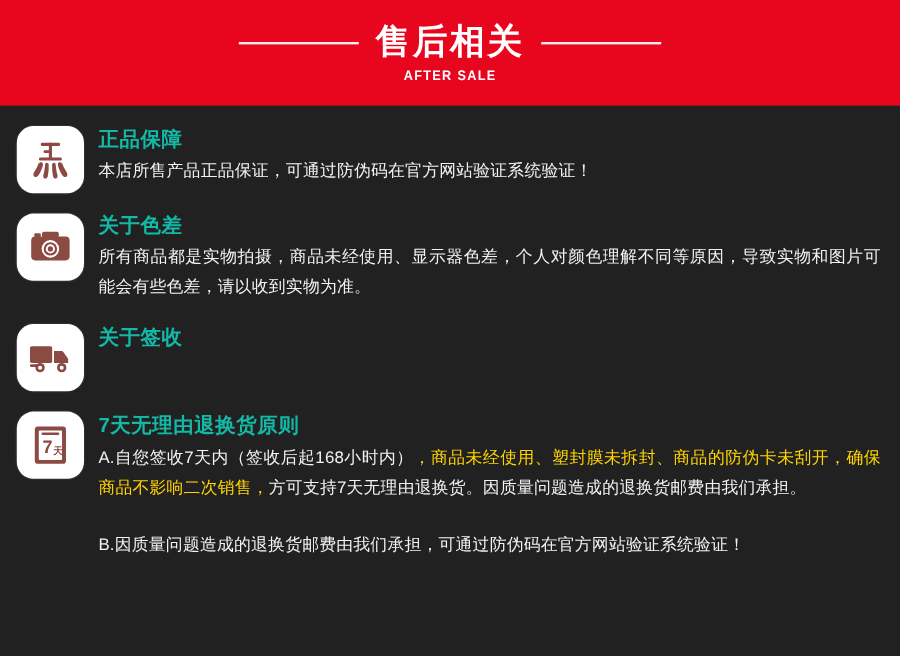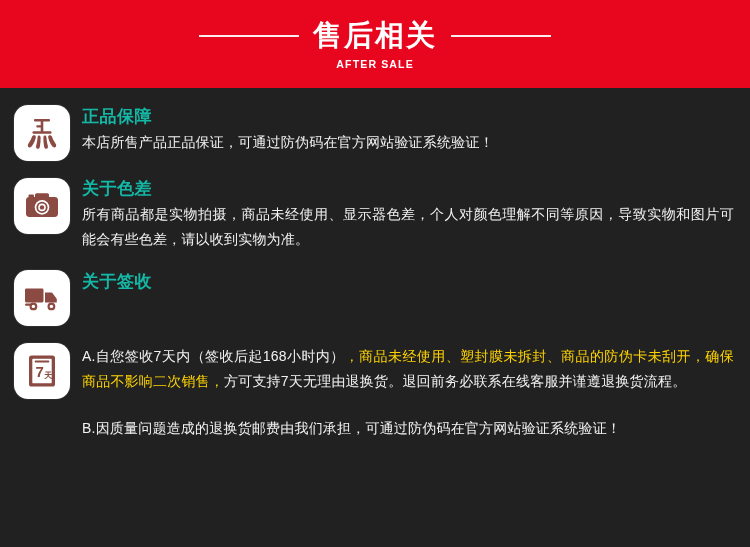--- a/index.html
+++ b/index.html
@@ -210,19 +210,20 @@
         <svg width="40" height="40" viewBox="0 0 40 40" aria-hidden="true">
           <rect x="7" y="4.5" width="26" height="31" rx="2.6" fill="#8b4a42"></rect>
           <rect x="9.6" y="7" width="20.8" height="26" rx="1.6" fill="#ffffff"></rect>
           <rect x="9.6" y="7" width="20.8" height="26" rx="1.6" fill="none" stroke="#8b4a42" stroke-width="1.4"></rect>
           <rect x="12.6" y="9.4" width="14.8" height="2" rx="1" fill="#8b4a42"></rect>
           <text x="17.6" y="26.2" font-family="'Liberation Sans', sans-serif" font-size="15" font-weight="bold" fill="#8b4a42" text-anchor="middle">7</text>
           <text x="26.3" y="27.4" font-family="'Liberation Sans', sans-serif" font-size="8" font-weight="bold" fill="#8b4a42" text-anchor="middle">天</text>
         </svg>
       </div>
       <div class="sec-text">
-        <p class="sec-body"><span>A.自您签收7天内（签收后起168小时内）</span><span class="hl-yellow">，商品未经使用、塑封膜未拆封、商品的防伪卡未刮开，确保商品不影响二次销售，</span><span>方可支持7天无理由退换货。退回前务必联系在线客服并谨遵退换货流程。</span></p>
+        <h3 class="sec-head">7天无理由退换货原则</h3>
+        <p class="sec-body"><span>A.自您签收7天内（签收后起168小时内）</span><span class="hl-yellow">，商品未经使用、塑封膜未拆封、商品的防伪卡未刮开，确保商品不影响二次销售，</span><span>方可支持7天无理由退换货。因质量问题造成的退换货邮费由我们承担。</span></p>
         <p class="sec-body para-b">B.因质量问题造成的退换货邮费由我们承担，可通过防伪码在官方网站验证系统验证！</p>
       </div>
     </div>
 
   </div>
 </div>
 
 </body></html>

